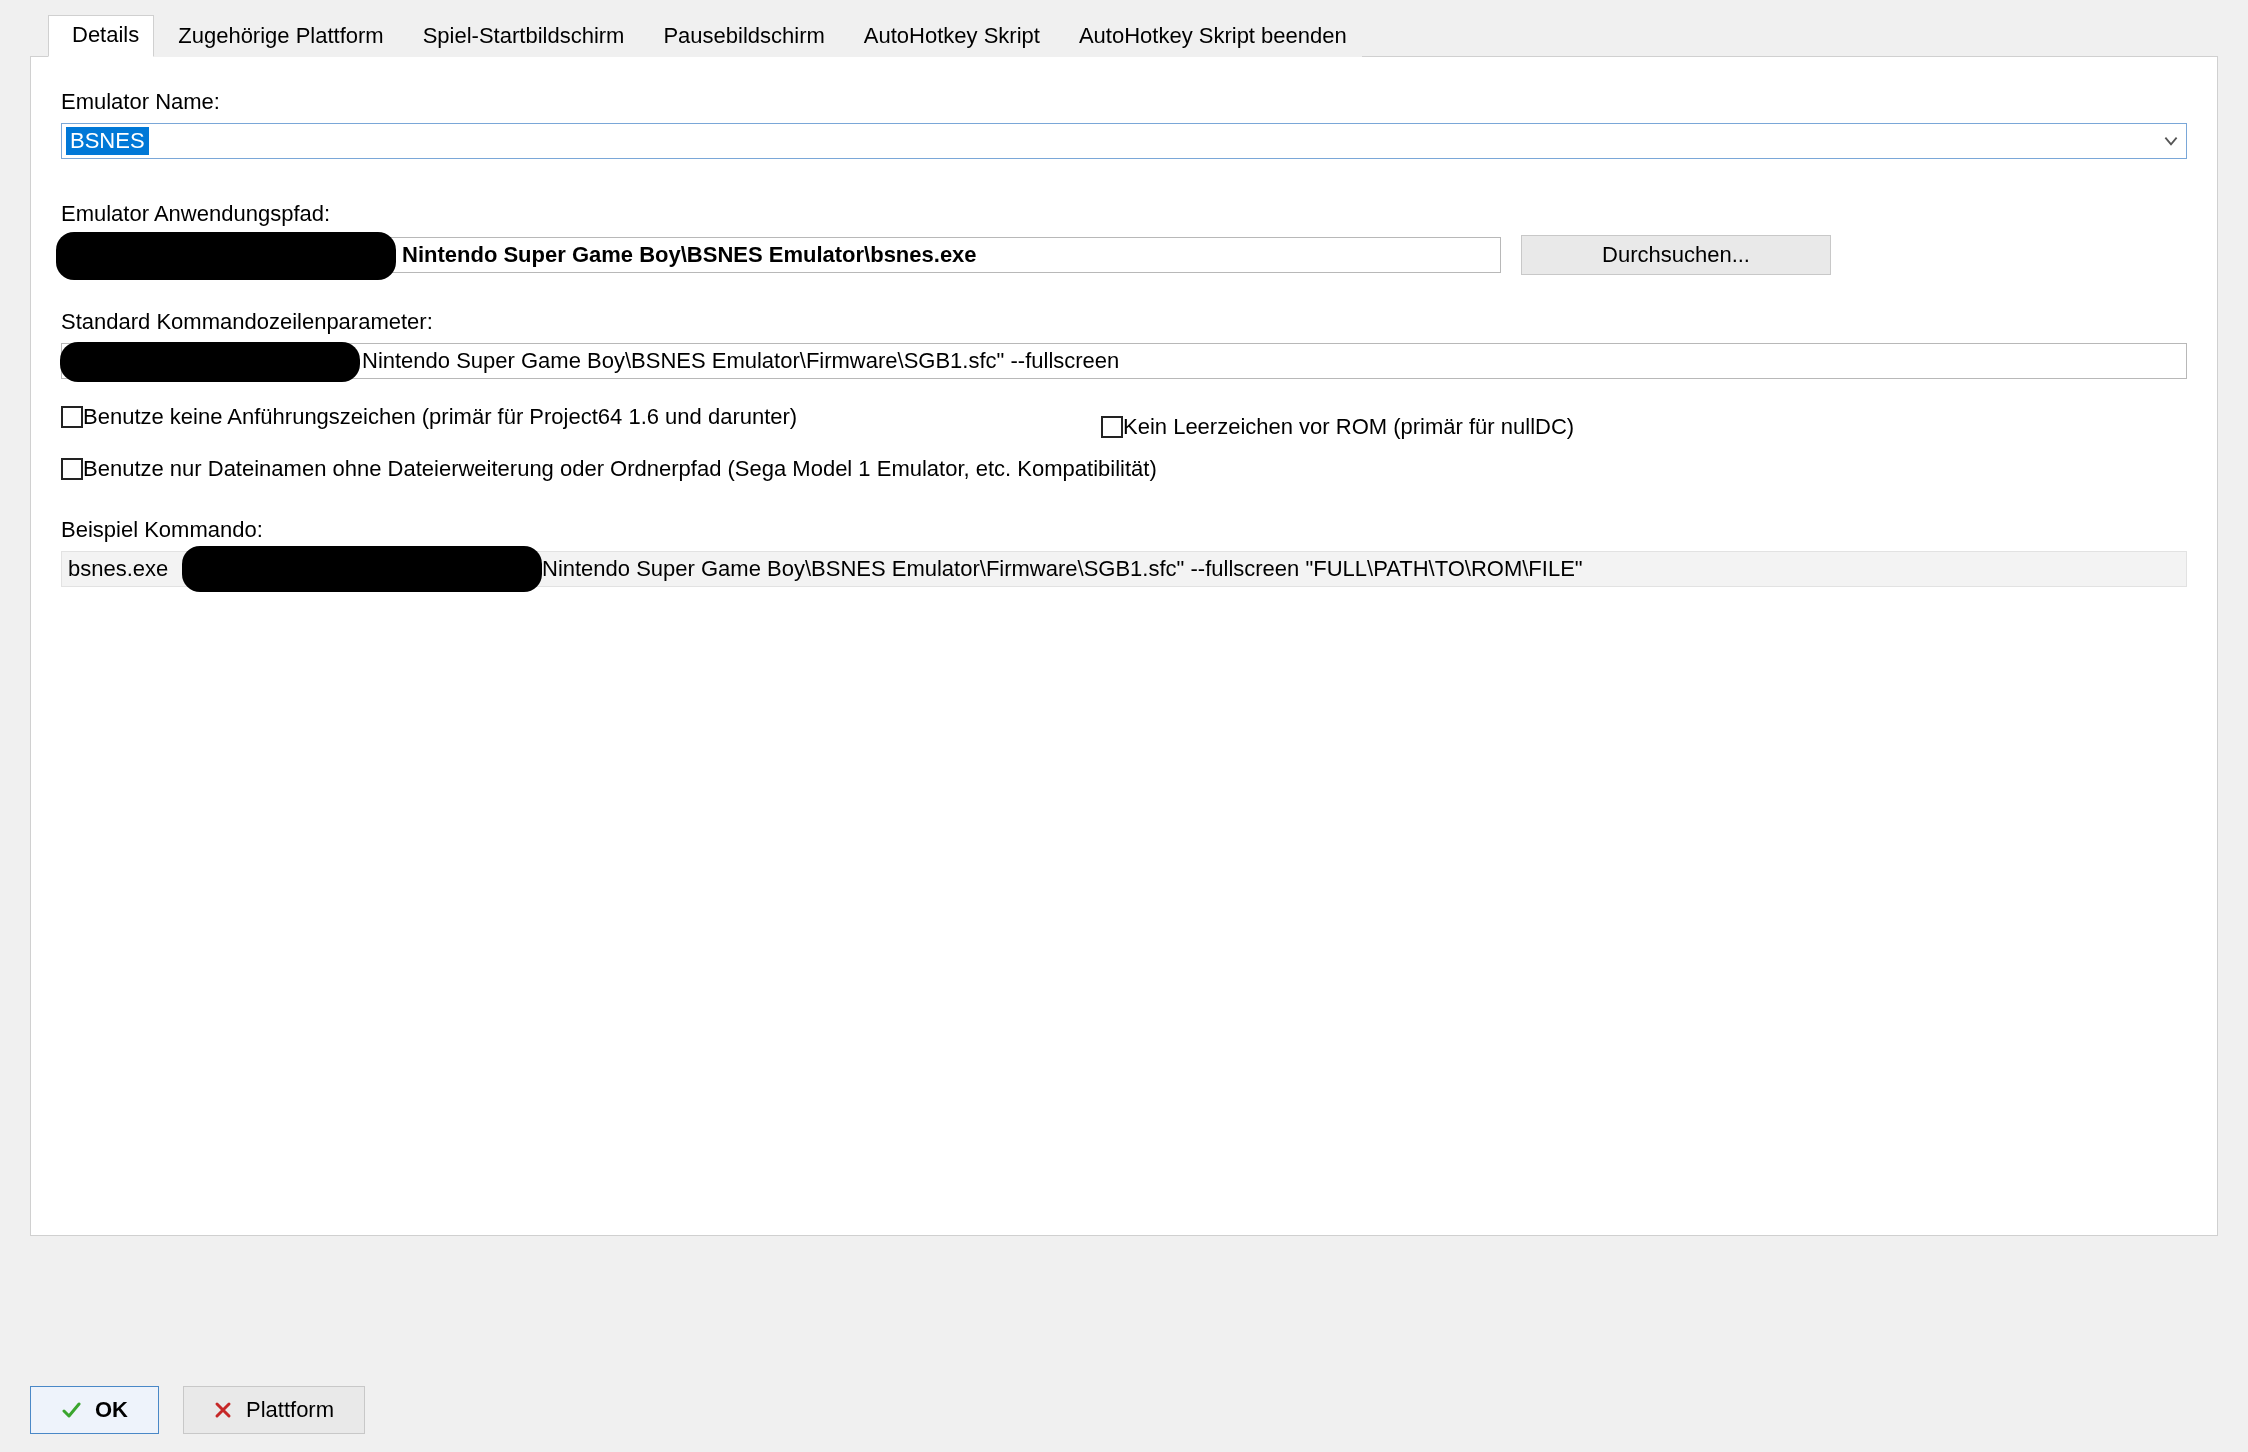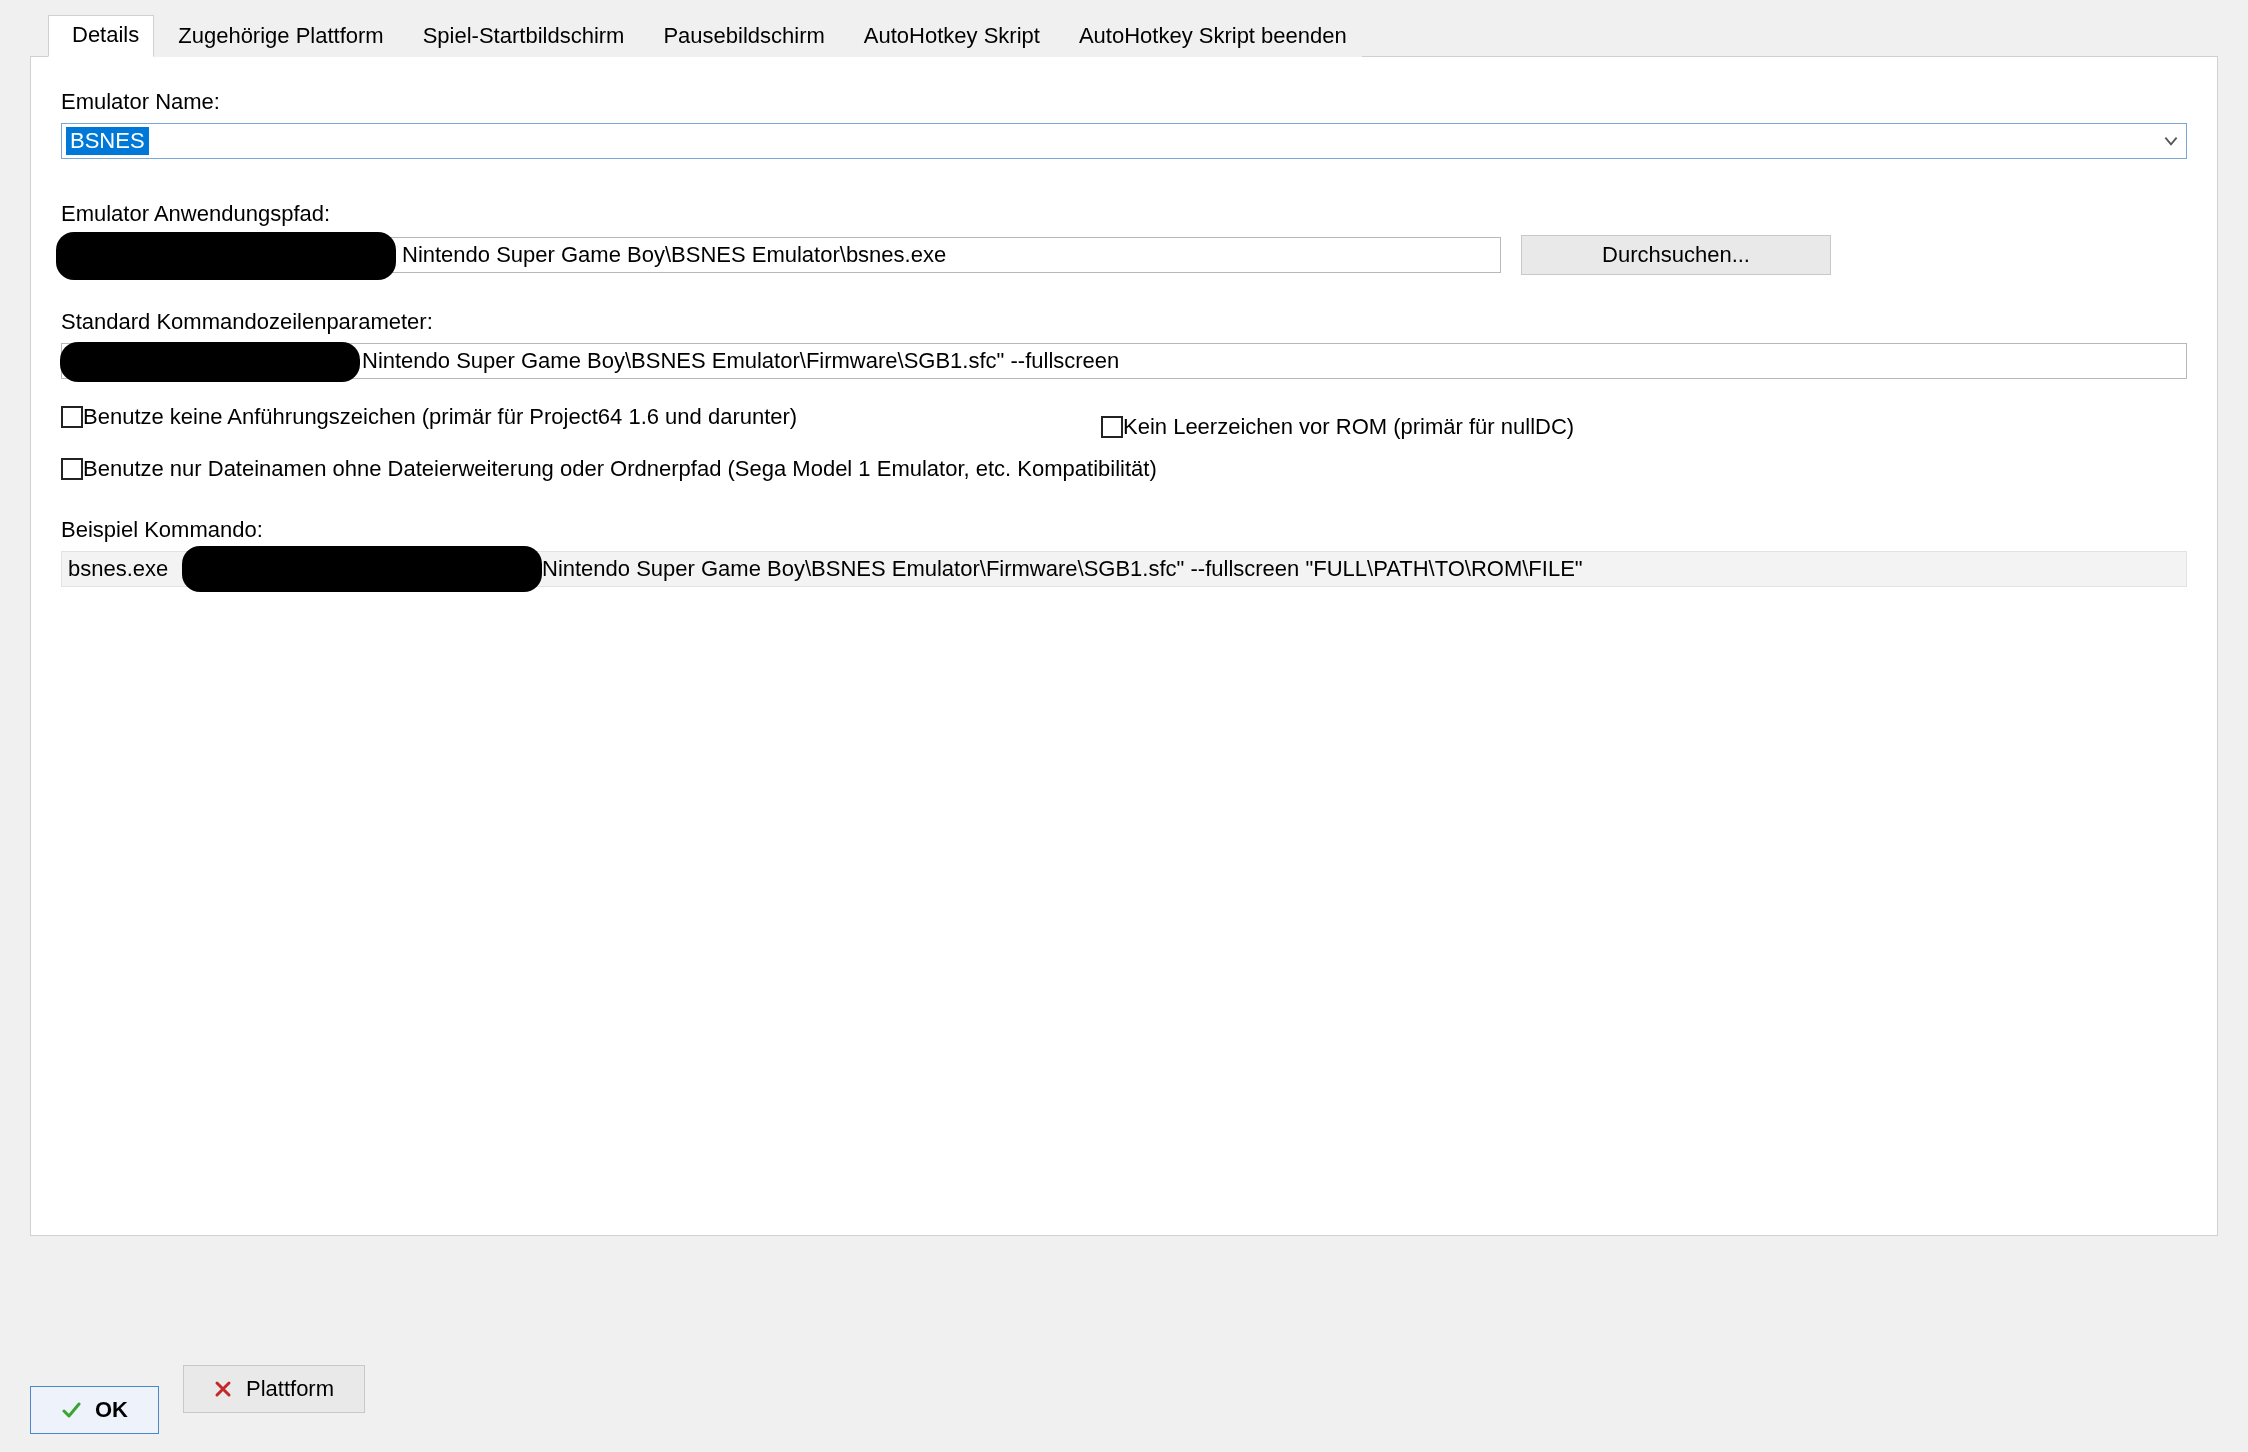--- a/index.html
+++ b/index.html
@@ -150,21 +150,21 @@
   .chk-label { font-size: 22px; line-height: 28px; }
 
   .footer {
     position: absolute;
     left: 30px;
     bottom: 18px;
     display: flex;
     gap: 24px;
   }
   .footer .btn { height: 48px; padding: 0 30px; font-weight: 400; }
-  .footer .btn.ok { background: #eef3fb; border: 1.5px solid #4a88c7; font-weight: 700; margin-top: 21px; }
+  .footer .btn.ok { background: #eef3fb; border: 1.5px solid #4a88c7; font-weight: 700; }
   .footer .btn .bicon { margin-right: 14px; display:inline-flex; }
 
   .pencil-icon svg, .check-icon svg, .x-icon svg { display:block; }
 </style>
 </head>
 <body>
 
 <div class="window">
 
   <div class="client">
@@ -186,21 +186,21 @@
           <svg viewBox="0 0 16 16">
               <path d="M3 5 L8 11 L13 5" fill="none" stroke="#555" stroke-width="1.6"></path>
             </svg>
         </span>
       </div>
 
       <div class="field-label" style="margin-top:42px">Emulator Anwendungspfad:</div>
       <div class="row">
         <div class="text-input path-input">
           <div class="redact" style="left:-6px; top:-6px; width:340px; height:48px;"></div>
-          <span style="position:absolute; left:340px; top:4px;">Nintendo Super Game Boy\BSNES Emulator\bsnes.exe</span>
+          <span style="position:absolute; left:340px; top:4px;font-weight:bold;">Nintendo Super Game Boy\BSNES Emulator\bsnes.exe</span>
         </div>
         <div class="btn" style="width:310px">Durchsuchen...</div>
       </div>
 
       <div class="field-label" style="margin-top:34px">Standard Kommandozeilenparameter:</div>
       <div class="params-input">
         <div class="redact" style="left:-2px; top:-2px; width:300px; height:40px;"></div>
         <span style="position:absolute; left:300px; top:4px;">Nintendo Super Game Boy\BSNES Emulator\Firmware\SGB1.sfc" --fullscreen</span>
       </div>
 

